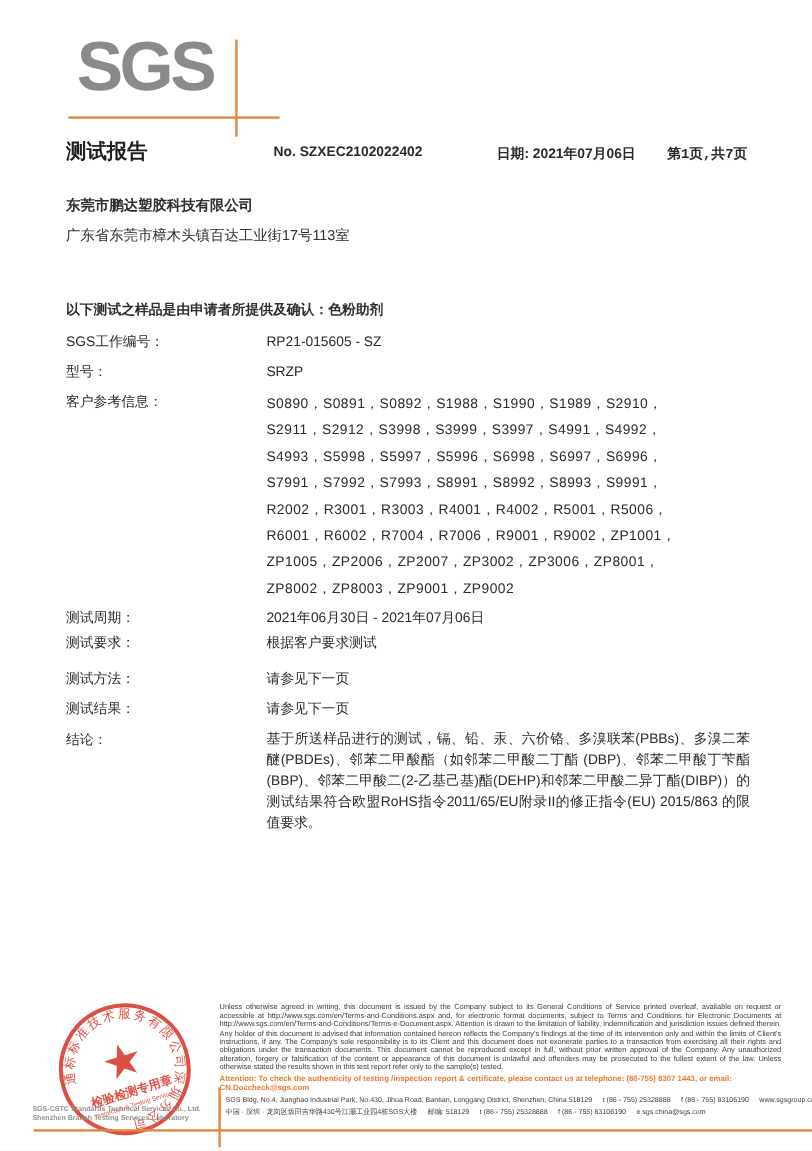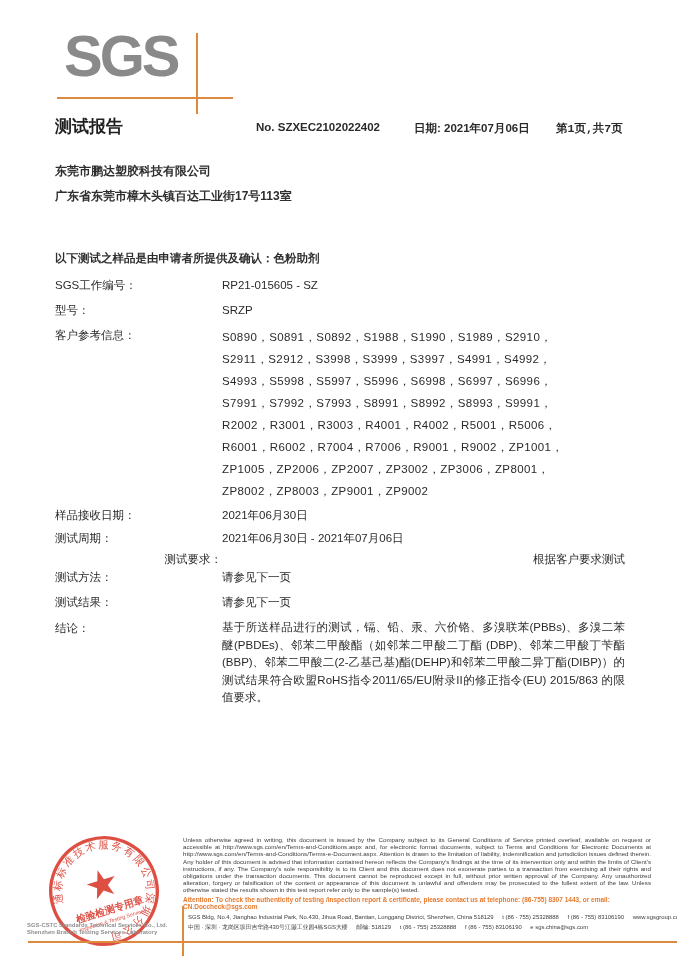--- a/index.html
+++ b/index.html
@@ -10,42 +10,42 @@
   .abs{position:absolute;}
 
   
   .logo-text{left:64px;top:22px;font-size:58px;font-weight:bold;color:#8a8a8a;letter-spacing:-3px;}
   .logo-hline{left:57px;top:97px;width:176px;height:2px;background:#dd8a3f;}
   .logo-vline{left:196px;top:33px;width:2px;height:81px;background:#dd8a3f;}
 
   
   .doc-title{left:55px;top:115px;font-size:17px;font-weight:bold;color:#1f1f1f;}
   .hdr-meta{font-size:11.5px;font-weight:bold;color:#2a2a2a;}
-  .report-no{left:228px;top:121px;margin-left:28px;}
+  .report-no{left:228px;top:121px;}
   .report-date{left:414px;top:121px;}
   .page-info{left:556px;top:121px;font-family:Liberation Mono, monospace;}
 
   
   .applicant-name{left:55px;top:163px;font-size:12px;font-weight:bold;}
-  .applicant-address{left:55px;top:188px;font-size:12px;font-weight:bold;}
+  .applicant-address{left:55px;top:188px;font-size:12px;font-weight:normal;}
 
   
   .sample-statement{left:55px;top:251px;font-size:11.5px;font-weight:bold;}
 
   
   .details{left:55px;top:276px;width:570px;}
   .detail-row{display:flex;font-size:11.5px;font-weight:normal;color:#2a2a2a;}
   .detail-label{width:167px;flex:none;line-height:18px;}
   .detail-value{flex:1;line-height:18px;}
   .row-job,.row-model{margin-bottom:7px;}
   .row-ref{margin-bottom:4px;}
   .row-ref .ref-line{display:block;line-height:22px;letter-spacing:0.4px;}
   .row-received{margin-bottom:5px;}
   .row-period{margin-bottom:3px;}
-  .row-require{margin-bottom:0;text-align:right;}
+  .row-require{margin-bottom:12px;}
   .row-method{margin-bottom:7px;}
   .row-result{margin-bottom:8px;align-items:center;}
   .row-conclusion .detail-value{line-height:17.5px;text-align:justify;}
 
   
   .stamp-svg{left:28px;top:824px;width:152px;height:134px;}
   .footer-company{left:27px;top:922px;width:168px;font-size:5.9px;line-height:7px;
                   color:#8f8f8f;font-weight:bold;}
   .footer-right{left:183px;top:836px;width:468px;}
   .disclaimer{font-size:6.2px;line-height:7.2px;color:#3c3c3c;text-align:justify;margin:0;}
@@ -95,24 +95,20 @@
         <span class="ref-line">S2911，S2912，S3998，S3999，S3997，S4991，S4992，</span>
         <span class="ref-line">S4993，S5998，S5997，S5996，S6998，S6997，S6996，</span>
         <span class="ref-line">S7991，S7992，S7993，S8991，S8992，S8993，S9991，</span>
         <span class="ref-line">R2002，R3001，R3003，R4001，R4002，R5001，R5006，</span>
         <span class="ref-line">R6001，R6002，R7004，R7006，R9001，R9002，ZP1001，</span>
         <span class="ref-line">ZP1005，ZP2006，ZP2007，ZP3002，ZP3006，ZP8001，</span>
         <span class="ref-line">ZP8002，ZP8003，ZP9001，ZP9002</span>
       </div>
     </div>
 
-    <div class="detail-row row-received">
-      <div class="detail-label">样品接收日期：</div>
-      <div class="detail-value">2021年06月30日</div>
-    </div>
 
     <div class="detail-row row-period">
       <div class="detail-label">测试周期：</div>
       <div class="detail-value">2021年06月30日 - 2021年07月06日</div>
     </div>
 
     <div class="detail-row row-require">
       <div class="detail-label">测试要求：</div>
       <div class="detail-value">根据客户要求测试</div>
     </div>

